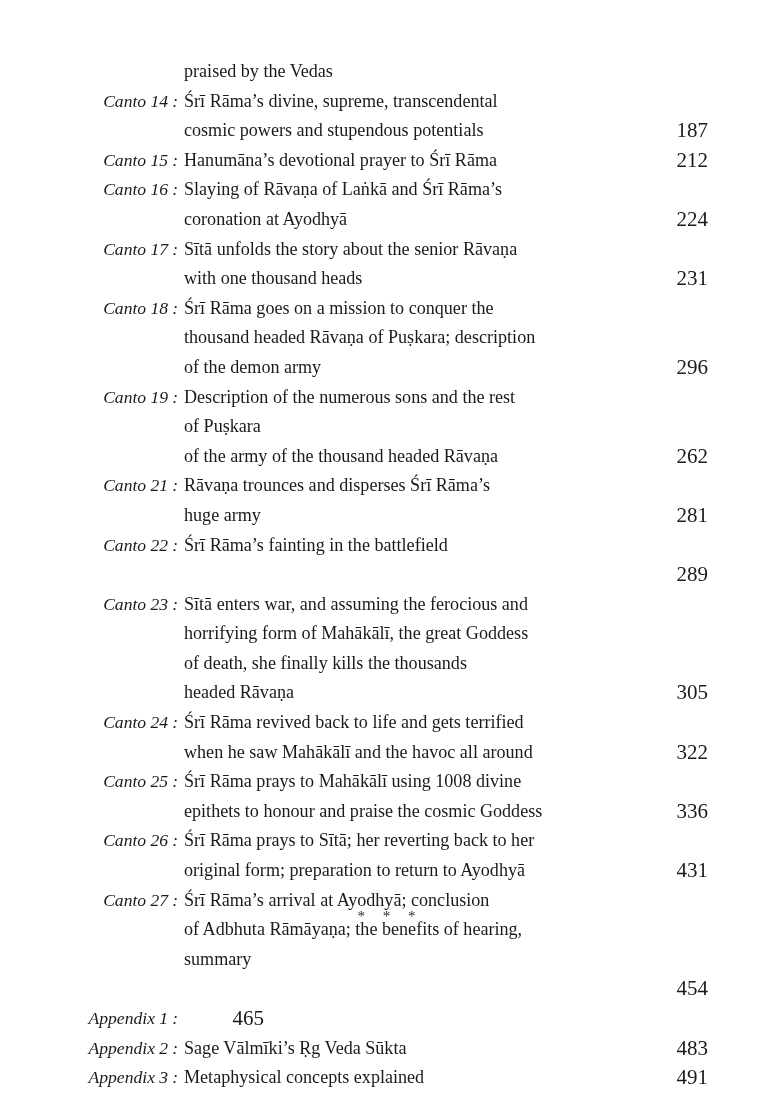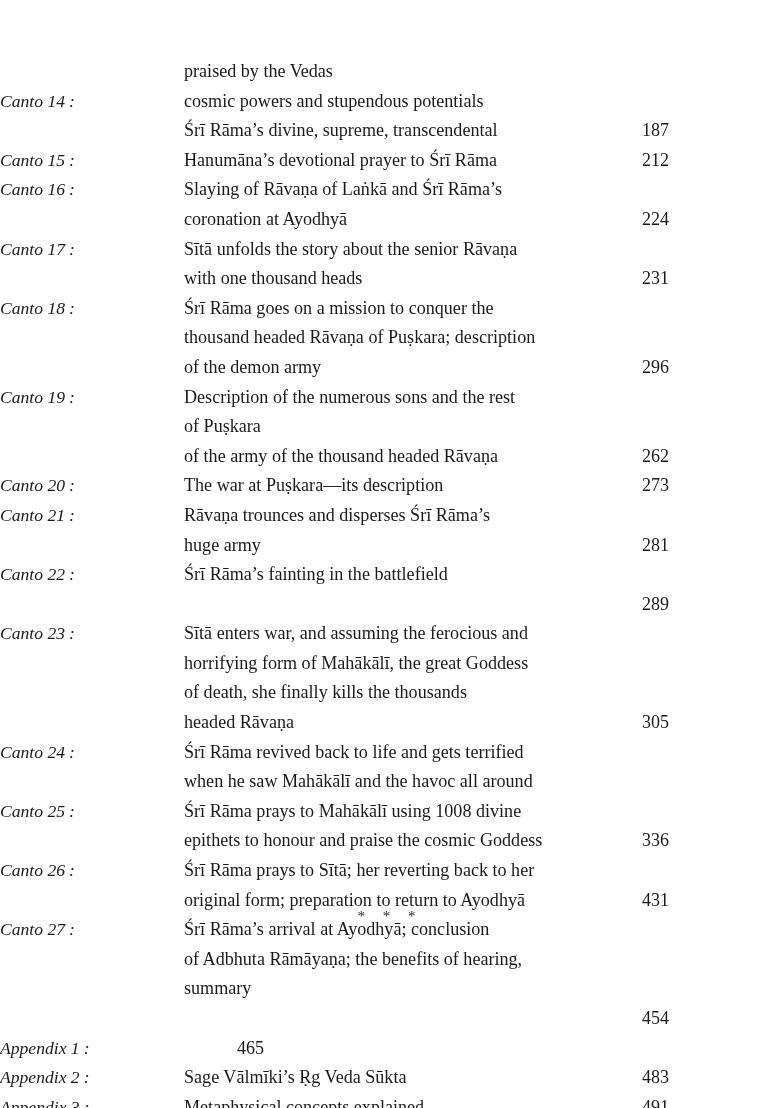--- a/index.html
+++ b/index.html
@@ -36,21 +36,21 @@
   
   .entry {
     display: flex;
     align-items: flex-start;
     width: 100%;
   }
 
   .label-col {
     width: 178px;
     flex: 0 0 178px;
-    text-align: left;
+    text-align: right;
     font-style: italic;
     font-size: 17.6px;
     line-height: 29.6px;
     white-space: nowrap;
     padding-right: 0;
   }
 
   .colon {
     font-style: italic;
     padding-left: 4px;
@@ -65,23 +65,23 @@
 
   .text-col .line {
     display: block;
     white-space: nowrap;
   }
 
   .page-col {
     flex: 0 0 86px;
     width: 86px;
     text-align: right;
-    font-size: 18px;
+    font-size: 21px;
     line-height: 29.6px;
-    padding-right: 111px;
+    padding-right: 72px;
     box-sizing: content-box;
   }
 
   
   .page-col .pnum {
     display: block;
     white-space: nowrap;
   }
   .page-col .spacer {
     display: block;
@@ -113,22 +113,22 @@
         <div class="text-col">
           <span class="line">praised by the Vedas</span>
         </div>
         <div class="page-col">
           <span class="pnum"></span>
         </div>
       </div>
       <div class="entry">
         <div class="label-col"><span>Canto 14</span><span class="colon">:</span></div>
         <div class="text-col">
+          <span class="line">Śrī Rāma’s divine, supreme, transcendental</span>
           <span class="line">cosmic powers and stupendous potentials</span>
-          <span class="line">Śrī Rāma’s divine, supreme, transcendental</span>
         </div>
         <div class="page-col">
           <span class="spacer">&nbsp;</span>
           <span class="pnum">187</span>
         </div>
       </div>
       <div class="entry">
         <div class="label-col"><span>Canto 15</span><span class="colon">:</span></div>
         <div class="text-col">
           <span class="line">Hanumāna’s devotional prayer to Śrī Rāma</span>
@@ -176,29 +176,20 @@
         <div class="label-col"><span>Canto 19</span><span class="colon">:</span></div>
         <div class="text-col">
           <span class="line">Description of the numerous sons and the rest</span>
           <span class="line">of Puṣkara</span>
           <span class="line">of the army of the thousand headed Rāvaṇa</span>
         </div>
         <div class="page-col">
           <span class="spacer">&nbsp;</span>
           <span class="spacer">&nbsp;</span>
           <span class="pnum">262</span>
-        </div>
-      </div>
-      <div class="entry">
-        <div class="label-col"><span>Canto 20</span><span class="colon">:</span></div>
-        <div class="text-col">
-          <span class="line">The war at Puṣkara—its description</span>
-        </div>
-        <div class="page-col">
-          <span class="pnum">273</span>
         </div>
       </div>
       <div class="entry">
         <div class="label-col"><span>Canto 21</span><span class="colon">:</span></div>
         <div class="text-col">
           <span class="line">Rāvaṇa trounces and disperses Śrī Rāma’s</span>
           <span class="line">huge army</span>
         </div>
         <div class="page-col">
           <span class="spacer">&nbsp;</span>
@@ -229,20 +220,24 @@
           <span class="spacer">&nbsp;</span>
           <span class="pnum">305</span>
         </div>
       </div>
       <div class="entry">
         <div class="label-col"><span>Canto 24</span><span class="colon">:</span></div>
         <div class="text-col">
           <span class="line">Śrī Rāma revived back to life and gets terrified</span>
           <span class="line">when he saw Mahākālī and the havoc all around</span>
         </div>
+        <div class="page-col">
+          <span class="spacer">&nbsp;</span>
+          <span class="pnum">322</span>
+        </div>
       </div>
       <div class="entry">
         <div class="label-col"><span>Canto 25</span><span class="colon">:</span></div>
         <div class="text-col">
           <span class="line">Śrī Rāma prays to Mahākālī using 1008 divine</span>
           <span class="line">epithets to honour and praise the cosmic Goddess</span>
         </div>
         <div class="page-col">
           <span class="spacer">&nbsp;</span>
           <span class="pnum">336</span>

